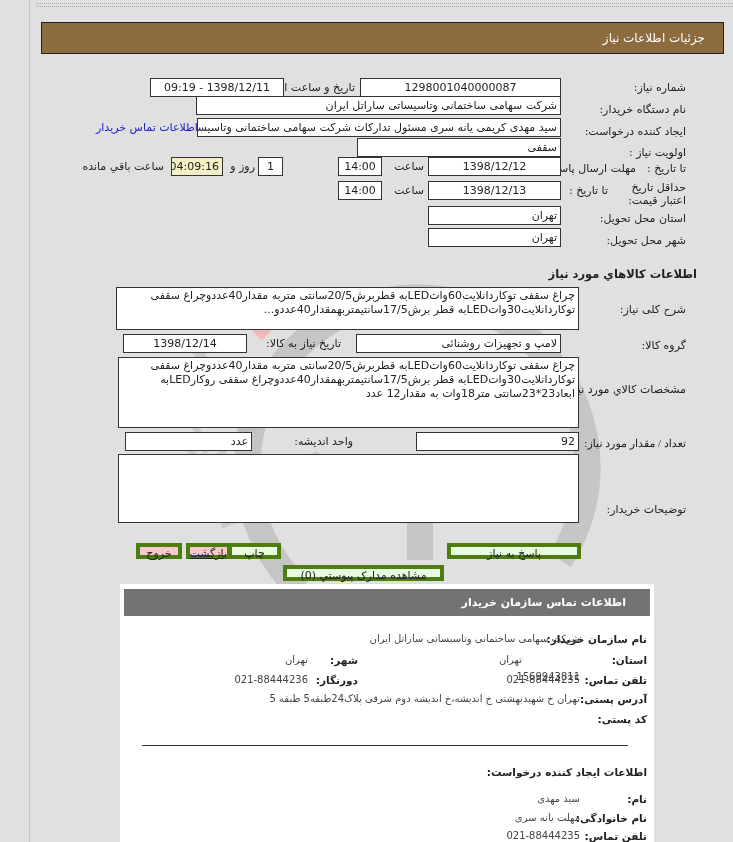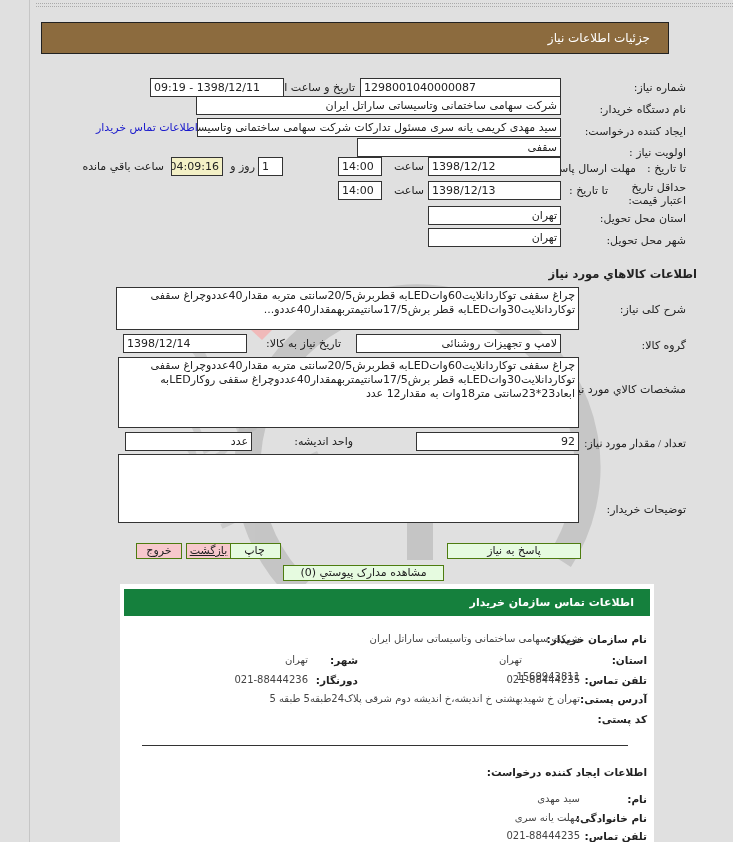--- a/index.html
+++ b/index.html
@@ -17,56 +17,56 @@
     position:absolute; left:41px; top:22px; width:468px; height:32px;
     background:#8c6b3e; border:1px solid #222; box-sizing:border-box;
     color:#fff; direction:rtl; padding-right:18px; line-height:30px; font-size:12px;
   }
   .lbl { position:absolute; direction:rtl; text-align:right; white-space:nowrap; color:#222; }
   .box {
     position:absolute; background:#fff; border:1px solid #333; box-sizing:border-box;
     direction:rtl; text-align:right; padding:0 3px; white-space:nowrap; overflow:hidden;
     line-height:17px; height:19px; font-size:11px;
   }
-  .box.center { text-align:left; }
+  .box.center { text-align:center; }
   .box.yellow { background:#f3f0c6; }
   .area {
     position:absolute; background:#fff; border:1px solid #333; box-sizing:border-box;
     direction:rtl; text-align:right; padding:1px 3px; line-height:14px; font-size:11px;
     white-space:normal; overflow:hidden;
   }
   .link { position:absolute; color:#1a1acc; direction:rtl; white-space:nowrap; }
   .section-title { position:absolute; direction:rtl; font-weight:bold; font-size:11.5px; white-space:nowrap; }
   .btn {
-    position:absolute; height:16px; box-sizing:border-box; border:1px solid #4d7c0f;
+    position:absolute; height:16px; box-sizing:border-box; border:4px solid #4d7c0f;
     background:#e6fbe0; text-align:center; line-height:14px; font-size:11px; direction:rtl;
     cursor:pointer; white-space:nowrap;
   }
   .btn.red { background:#f7c8cc; text-decoration:underline; }
   .btn.red2 { background:#f7c8cc; }
   .card {
     position:absolute; left:120px; top:584px; width:534px; height:258px; background:#fff;
   }
   .card-hdr {
-    position:absolute; left:4px; top:5px; width:526px; height:27px; background:#15803d;
-    color:#fff; direction:rtl; font-weight:bold; line-height:27px; padding-right:16px; box-sizing:border-box;
+    position:absolute; left:4px; top:5px; width:526px; height:27px; background:#737373;
+    color:#fff; direction:rtl; font-weight:bold; line-height:27px; padding-right:24px; box-sizing:border-box;
     font-size:11px;
   }
   .kv-label { position:absolute; direction:rtl; font-weight:bold; white-space:nowrap; font-size:10.5px; }
   .kv-value { position:absolute; direction:rtl; white-space:nowrap; font-size:10px; color:#444; }
   .divider { position:absolute; left:142px; width:486px; top:745px; height:1px; background:#333; }
   .watermark { position:absolute; left:0; top:0; pointer-events:none; }
 </style>
 </head>
 <body>
 
 <div class="top-dots"></div>
 <div class="left-rule"></div>
 
-<div class="hdr" style="width:628px;">
+<div class="hdr" style="width:683px;">
   <span>جزئیات اطلاعات نیاز</span>
 </div>
 
 <svg class="watermark" width="733" height="842">
   <g fill="none" stroke="#b0b0b0" stroke-width="26" opacity="0.55">
     <path d="M300 590 A170 170 0 1 1 560 560"></path>
     <path d="M420 560 L420 470"></path>
   </g>
   <polygon points="238,318 262,296 284,318 262,340" fill="#f2b5b5" opacity="0.9"></polygon>
   <g fill="#b8b8b8" opacity="0.5" font-family="DejaVu Sans, sans-serif" font-weight="bold">

